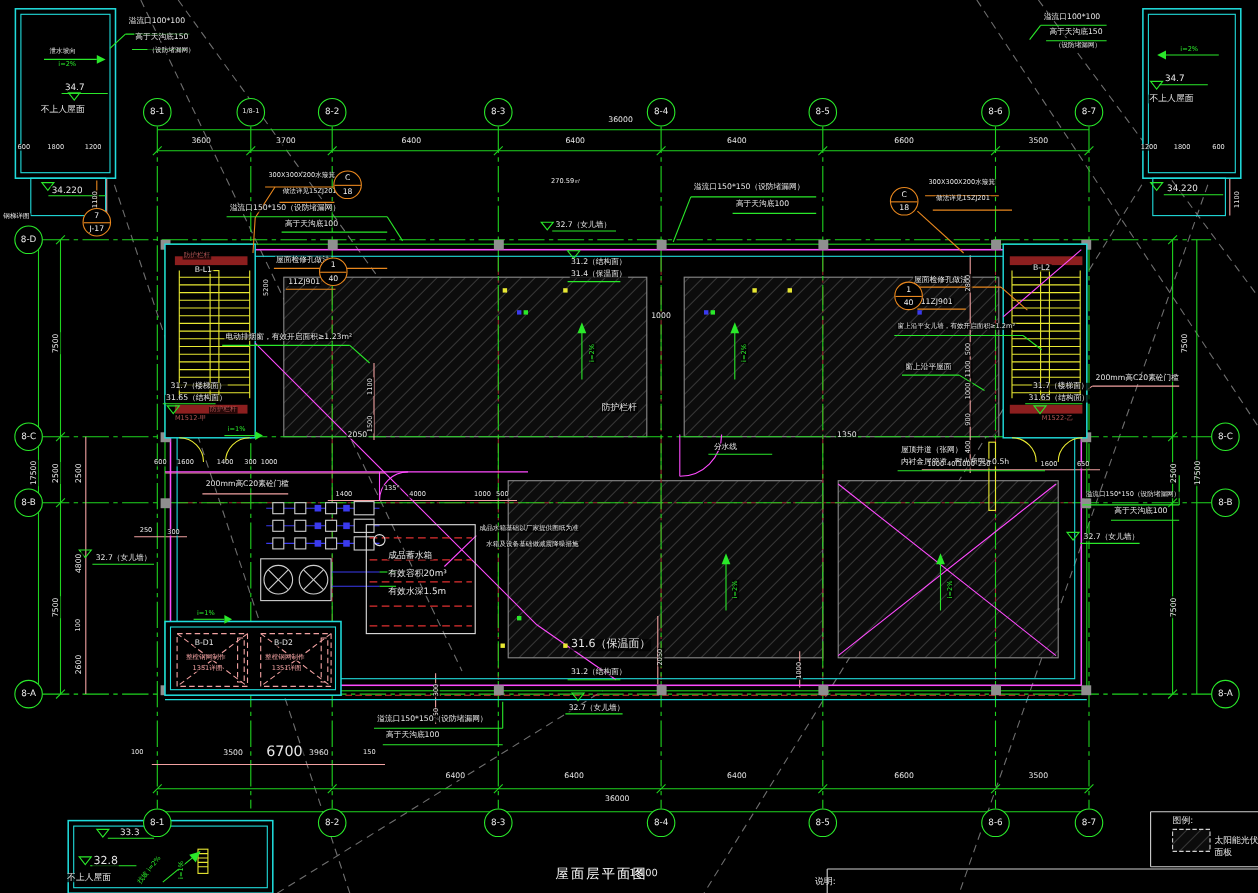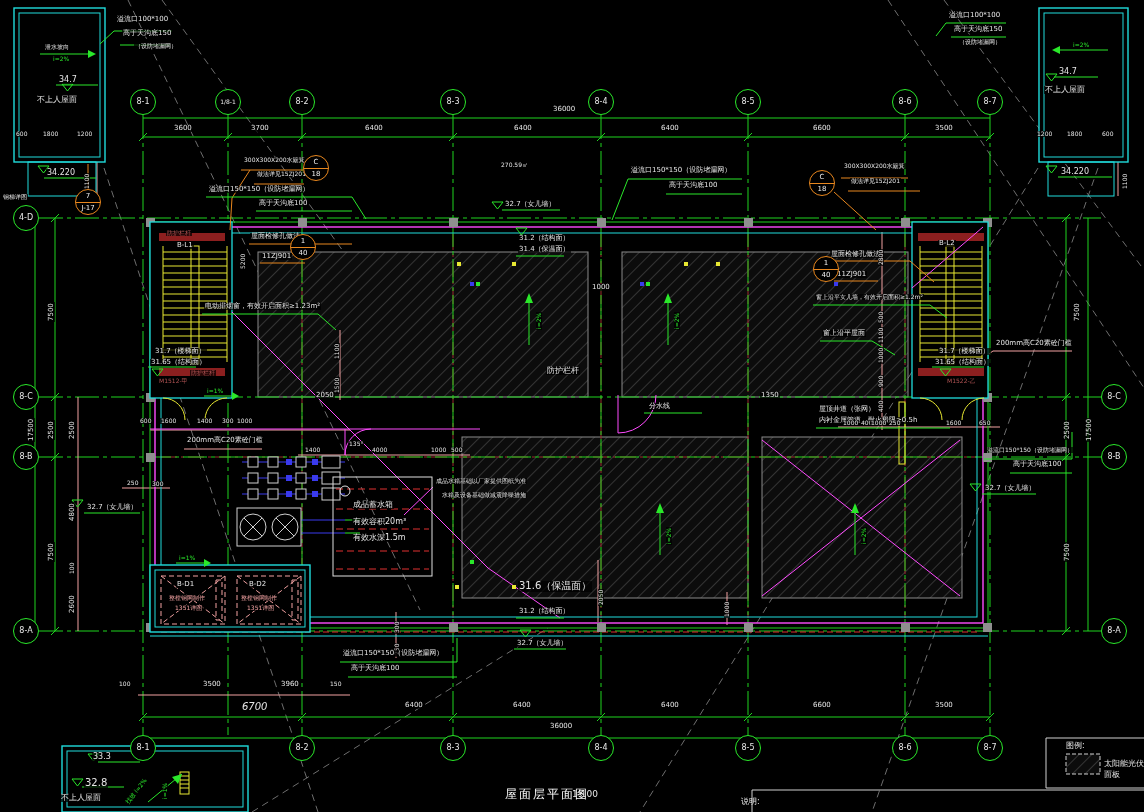--- a/index.html
+++ b/index.html
@@ -579,28 +579,28 @@
       <span class="ann" style="left: 69px; top: 614px; font-size: 7px; color: rgb(230, 230, 230); transform-origin: 0px 0px; transform: rotate(-90deg);">2600</span>
       <span class="ann" style="left: 48px; top: 562px; font-size: 7px; color: rgb(230, 230, 230); transform-origin: 0px 0px; transform: rotate(-90deg);">7500</span>
       <span class="ann" style="left: 1074px; top: 322px; font-size: 7px; color: rgb(230, 230, 230); transform-origin: 0px 0px; transform: rotate(-90deg);">7500</span>
       <span class="ann" style="left: 1064px; top: 440px; font-size: 7px; color: rgb(230, 230, 230); transform-origin: 0px 0px; transform: rotate(-90deg);">2500</span>
       <span class="ann" style="left: 1086px; top: 442px; font-size: 7px; color: rgb(230, 230, 230); transform-origin: 0px 0px; transform: rotate(-90deg);">17500</span>
       <span class="ann" style="left: 1064px; top: 562px; font-size: 7px; color: rgb(230, 230, 230); transform-origin: 0px 0px; transform: rotate(-90deg);">7500</span>
       <span class="ann" style="left: 118px; top: 681px; font-size: 6px; color: rgb(230, 230, 230);">100</span>
       <span class="ann" style="left: 202px; top: 681px; font-size: 7px; color: rgb(230, 230, 230);">3500</span>
       <span class="ann" style="left: 280px; top: 681px; font-size: 7px; color: rgb(230, 230, 230);">3960</span>
       <span class="ann" style="left: 329px; top: 681px; font-size: 6px; color: rgb(230, 230, 230);">150</span>
-      <span class="ann" style="left: 241px; top: 702px; font-size: 10px; color: rgb(230, 230, 230); font-style: italic;">6700</span>
+      <span class="ann" style="left: 241px; top: 677px; font-size: 13px; color: rgb(230, 230, 230);">6700</span>
       <span class="ann" style="left: 404px; top: 702px; font-size: 7px; color: rgb(230, 230, 230);">6400</span>
       <span class="ann" style="left: 512px; top: 702px; font-size: 7px; color: rgb(230, 230, 230);">6400</span>
       <span class="ann" style="left: 660px; top: 702px; font-size: 7px; color: rgb(230, 230, 230);">6400</span>
       <span class="ann" style="left: 812px; top: 702px; font-size: 7px; color: rgb(230, 230, 230);">6600</span>
       <span class="ann" style="left: 934px; top: 702px; font-size: 7px; color: rgb(230, 230, 230);">3500</span>
       <span class="ann" style="left: 549px; top: 723px; font-size: 7px; color: rgb(230, 230, 230);">36000</span>
-      <span class="ann" style="left: 92px; top: 753px; font-size: 8px; color: rgb(230, 230, 230);">33.3</span>
+      <span class="ann" style="left: 108px; top: 753px; font-size: 8px; color: rgb(230, 230, 230);">33.3</span>
       <span class="ann" style="left: 84px; top: 778px; font-size: 10px; color: rgb(230, 230, 230);">32.8</span>
       <span class="ann" style="left: 60px; top: 794px; font-size: 8px; color: rgb(230, 230, 230);">不上人屋面</span>
       <span class="ann" style="left: 124px; top: 802px; font-size: 6px; color: rgb(42, 232, 42); transform-origin: 0px 0px; transform: rotate(-52deg);">找坡 i=2%</span>
       <span class="ann" style="left: 162px; top: 800px; font-size: 6px; color: rgb(42, 232, 42); transform-origin: 0px 0px; transform: rotate(-90deg);">i=1%</span>
     </div>
 <div id="bubbles">
       <div class="bub" style="left: 130px; top: 89px;">8-1</div>
       <div class="bub" style="font-size: 6px; left: 215px; top: 89px;">1/8-1</div>
       <div class="bub" style="left: 289px; top: 89px;">8-2</div>
       <div class="bub" style="left: 440px; top: 89px;">8-3</div>
@@ -608,21 +608,21 @@
       <div class="bub" style="left: 735px; top: 89px;">8-5</div>
       <div class="bub" style="left: 892px; top: 89px;">8-6</div>
       <div class="bub" style="left: 977px; top: 89px;">8-7</div>
       <div class="bub" style="left: 130px; top: 735px;">8-1</div>
       <div class="bub" style="left: 289px; top: 735px;">8-2</div>
       <div class="bub" style="left: 440px; top: 735px;">8-3</div>
       <div class="bub" style="left: 588px; top: 735px;">8-4</div>
       <div class="bub" style="left: 735px; top: 735px;">8-5</div>
       <div class="bub" style="left: 892px; top: 735px;">8-6</div>
       <div class="bub" style="left: 977px; top: 735px;">8-7</div>
-      <div class="bub" style="left: 13px; top: 205px;">4-D</div>
+      <div class="bub" style="left: 13px; top: 205px;">8-D</div>
       <div class="bub" style="left: 13px; top: 384px;">8-C</div>
       <div class="bub" style="left: 13px; top: 444px;">8-B</div>
       <div class="bub" style="left: 13px; top: 618px;">8-A</div>
       <div class="bub" style="left: 1101px; top: 384px;">8-C</div>
       <div class="bub" style="left: 1101px; top: 444px;">8-B</div>
       <div class="bub" style="left: 1101px; top: 618px;">8-A</div>
       <div class="det" style="left: 303px; top: 155px;">
         <span class="a">C</span>
         <span class="b">18</span>
       </div>

